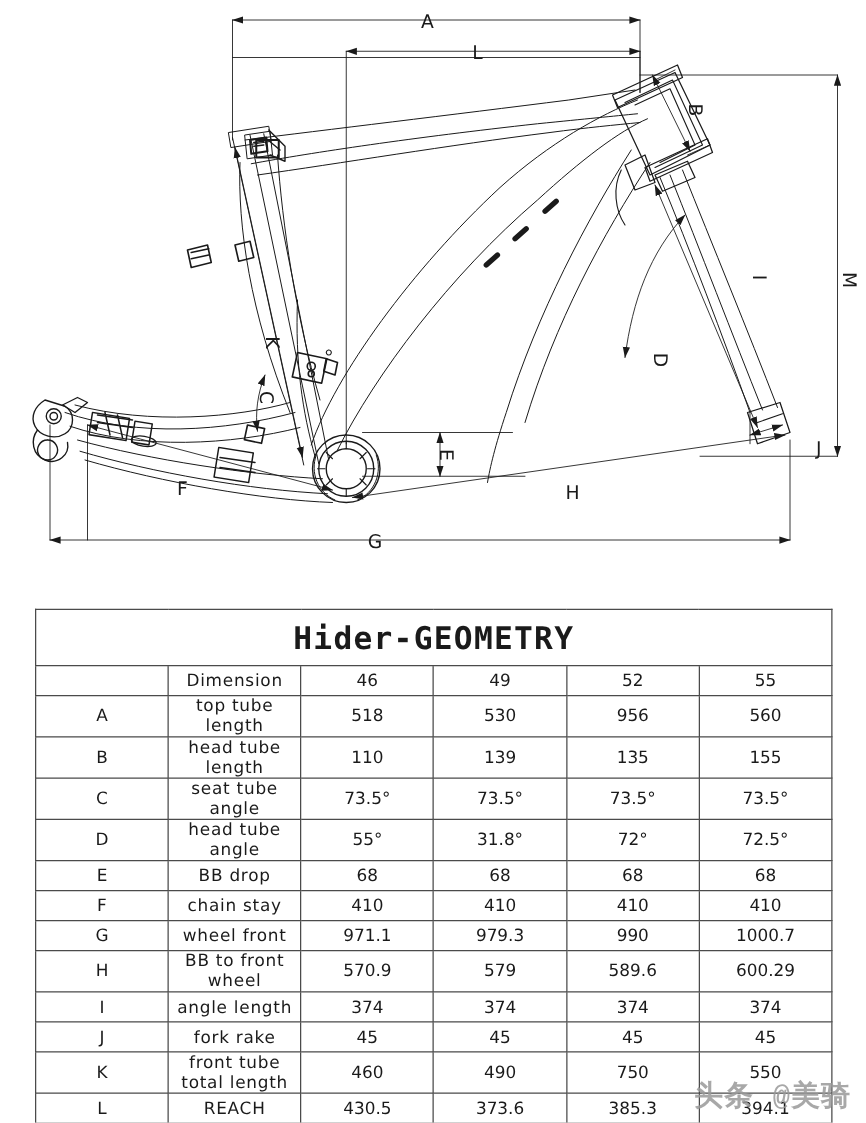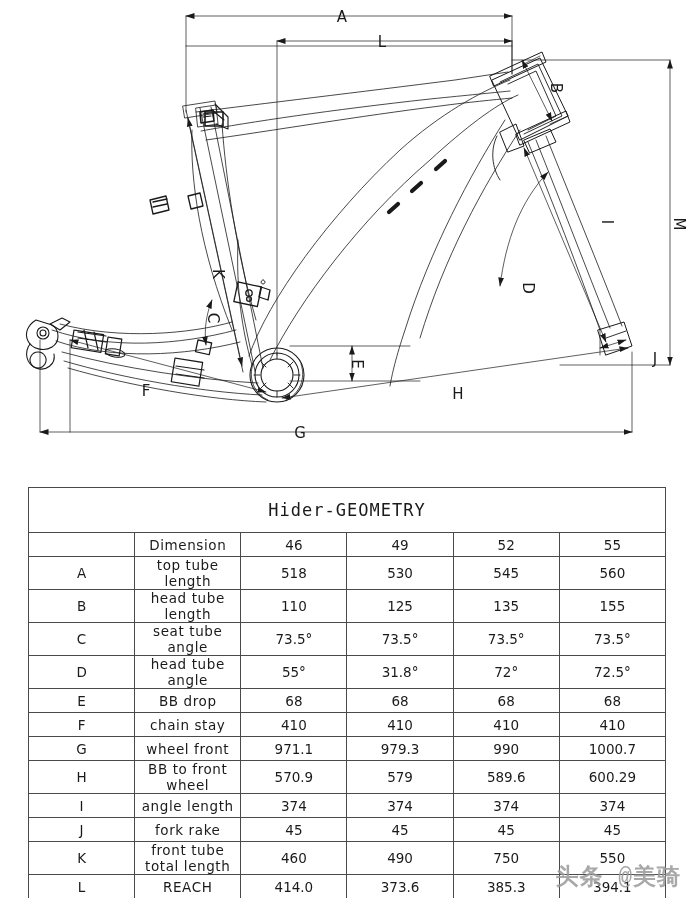--- a/index.html
+++ b/index.html
@@ -31,23 +31,24 @@
   table.geo td, table.geo th{
     padding:0;
     text-align:center;
     vertical-align:middle;
     font-weight:normal;
     color:#1a1a1a;
   }
   tr.title-row td{
     height:44px;
     font-family:"DejaVu Sans Mono", monospace;
-    font-size:17px;
+    font-size:25px;
     letter-spacing:1px;
     border-bottom:1px solid #4a4a4a;
+    font-weight:bold;
   }
   tr.geo-row td, tr.head-row td{
     height:23px;
     font-size:13.5px;
   }
   td.c-key{width:40px;}
   td.c-dim{width:198px;text-align:left;padding-left:10px;letter-spacing:.6px;margin-top:12px;}
   td.c-val{width:100px;}
   tr.head-row td.c-dim{text-align:center;padding-left:0;letter-spacing:.6px;}
 
@@ -282,28 +283,28 @@
           <td class="c-val">49</td>
           <td class="c-val">52</td>
           <td class="c-val">55</td>
         </tr>
 
       <tr class="geo-row">
             <td class="c-key">A</td>
             <td class="c-dim">top tube length</td>
             <td class="c-val">518</td>
             <td class="c-val">530</td>
-            <td class="c-val">545</td>
+            <td class="c-val">956</td>
             <td class="c-val">560</td>
           </tr>
           <tr class="geo-row">
             <td class="c-key">B</td>
             <td class="c-dim">head tube length</td>
             <td class="c-val">110</td>
-            <td class="c-val">125</td>
+            <td class="c-val">139</td>
             <td class="c-val">135</td>
             <td class="c-val">155</td>
           </tr>
           <tr class="geo-row">
             <td class="c-key">C</td>
             <td class="c-dim">seat tube angle</td>
             <td class="c-val">73.5°</td>
             <td class="c-val">73.5°</td>
             <td class="c-val">73.5°</td>
             <td class="c-val">73.5°</td>
@@ -368,21 +369,21 @@
             <td class="c-key">K</td>
             <td class="c-dim">front tube total length</td>
             <td class="c-val">460</td>
             <td class="c-val">490</td>
             <td class="c-val">750</td>
             <td class="c-val">550</td>
           </tr>
           <tr class="geo-row">
             <td class="c-key">L</td>
             <td class="c-dim">REACH</td>
-            <td class="c-val">414.0</td>
+            <td class="c-val">430.5</td>
             <td class="c-val">373.6</td>
             <td class="c-val">385.3</td>
             <td class="c-val">394.1</td>
           </tr>
         </tbody>
     </table>
   </div>
 
   <div id="watermark">头条 @美骑</div>
 

